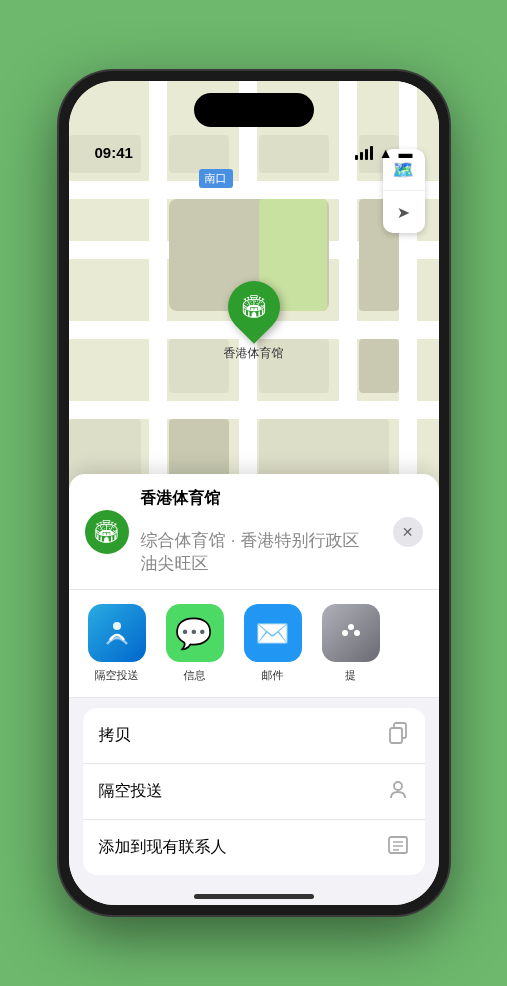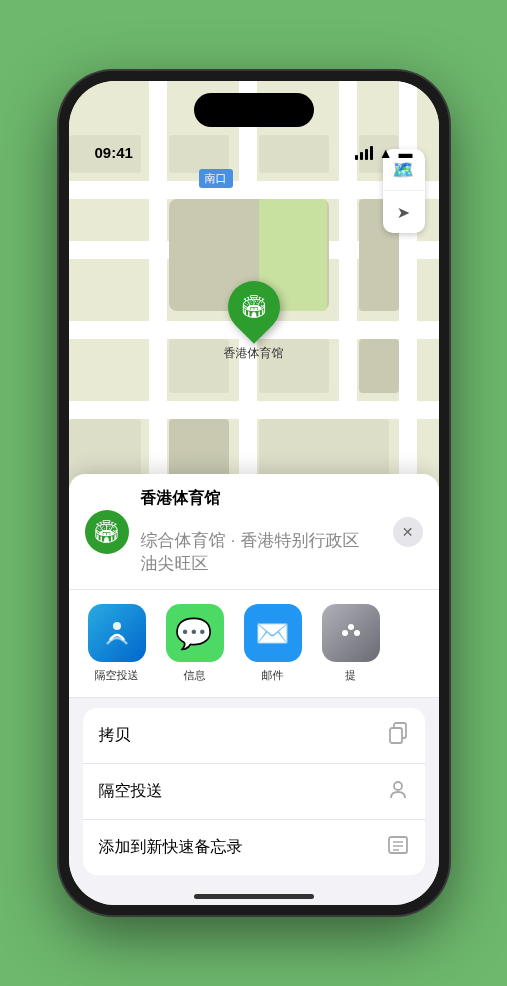--- a/index.html
+++ b/index.html
@@ -438,21 +438,21 @@
         <div class="action-item">
           <span class="action-label">隔空投送</span>
           <span class="action-icon">
             <svg width="22" height="22" viewBox="0 0 22 22">
               <circle cx="11" cy="8" r="4" fill="none" stroke="#aaa" stroke-width="1.8"></circle>
               <path d="M4 20 Q4 14 11 14 Q18 14 18 20" fill="none" stroke="#aaa" stroke-width="1.8"></path>
             </svg>
           </span>
         </div>
         <div class="action-item">
-          <span class="action-label">添加到新快速备忘录</span>
+          <span class="action-label">添加到现有联系人</span>
           <span class="action-icon">
             <svg width="22" height="22" viewBox="0 0 22 22">
               <rect x="2" y="3" width="18" height="16" rx="2" fill="none" stroke="#aaa" stroke-width="1.8"></rect>
               <line x1="6" y1="8" x2="16" y2="8" stroke="#aaa" stroke-width="1.5"></line>
               <line x1="6" y1="12" x2="16" y2="12" stroke="#aaa" stroke-width="1.5"></line>
               <line x1="6" y1="16" x2="12" y2="16" stroke="#aaa" stroke-width="1.5"></line>
             </svg>
           </span>
         </div>
       </div>

